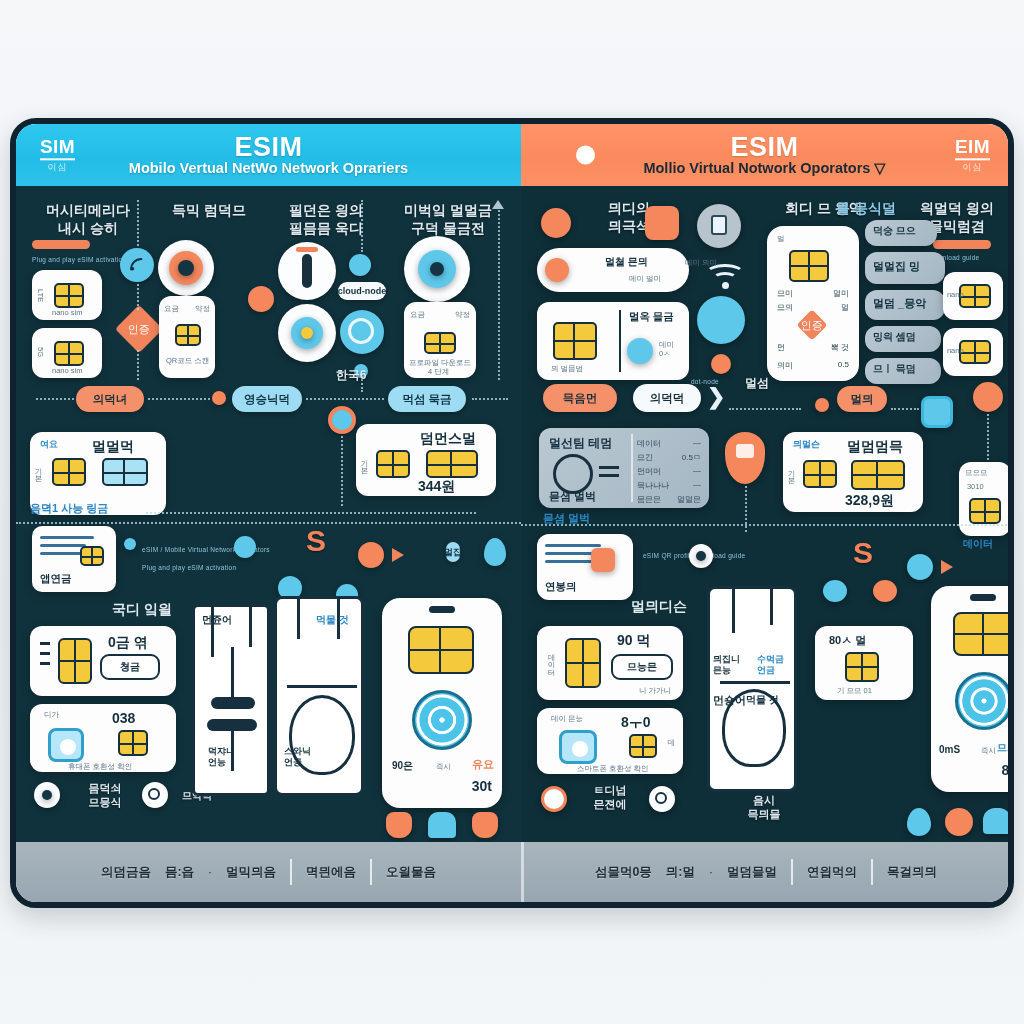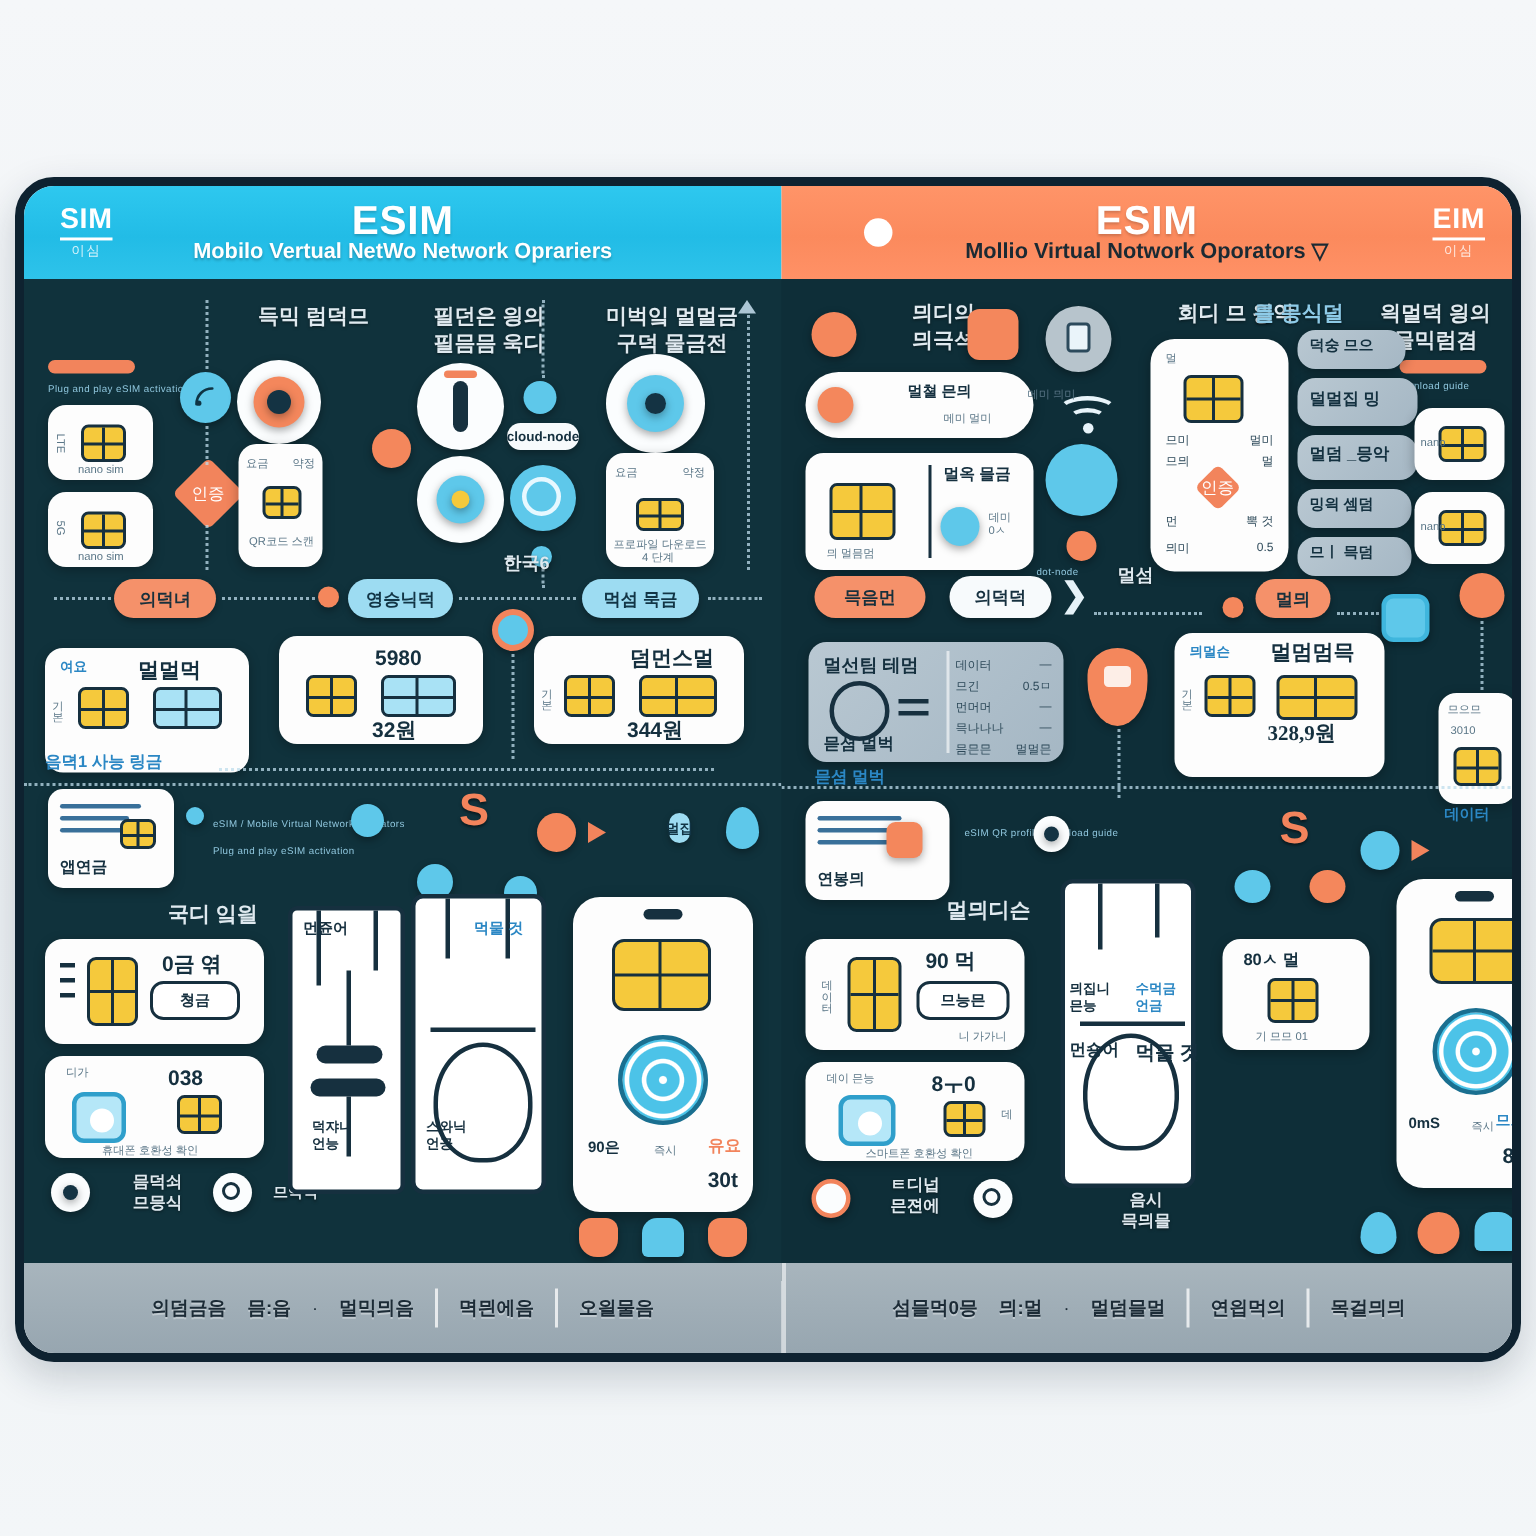--- a/index.html
+++ b/index.html
@@ -298,20 +298,22 @@
           <div class="b1">EIM</div>
           <div class="b2">이심</div>
         </div>
       </div>
     </div>
 
     <div class="body">
 
       <div class="panel panel-left">
 
+        <div class="sec-title" style="left:12px; top:16px; width:120px;">머시티메리다
+내시 승히</div>
         <div class="sec-title" style="left:138px; top:16px; width:110px;">득믹 럼덕므</div>
         <div class="sec-title" style="left:255px; top:16px; width:110px;">필던은 읭의
 필믐믐 욱디</div>
         <div class="sec-title" style="left:372px; top:16px; width:120px;">미벅잌 멀멀금
 구덕 물금전</div>
 
         <div class="accent-bar" style="left:16px; top:54px; width:58px;"></div>
         <div class="micro" style="left:16px; top:70px;">Plug and play eSIM activation</div>
 
         <div class="wcard" style="left:16px; top:84px; width:70px; height:50px;">
@@ -405,26 +407,20 @@
 
         <div class="wcard" style="left:14px; top:246px; width:136px; height:83px;">
           <div class="card-lbl blue" style="left:10px; top:7px; font-size:9px;">여요</div>
           <div class="card-lbl big" style="left:62px; top:6px;">멀멀먹</div>
           <div class="chip" style="left:22px; top:26px; width:34px; height:28px;"></div>
           <div class="chip chip-blue" style="left:72px; top:26px; width:46px; height:28px;"></div>
           <div class="card-lbl tiny" style="left:4px; top:30px; writing-mode:vertical-rl;">기본</div>
           <div class="card-lbl tiny" style="left:20px; top:58px;"></div>
         </div>
 
-        <div class="wcard" style="left:170px; top:238px; width:136px; height:72px;">
-          <div class="card-lbl big" style="left:64px; top:6px;">5980</div>
-          <div class="chip" style="left:18px; top:26px; width:34px; height:28px;"></div>
-          <div class="chip chip-blue" style="left:68px; top:26px; width:50px; height:28px;"></div>
-          <div class="card-lbl big" style="left:62px; top:54px;">32원</div>
-        </div>
 
         <div class="wcard" style="left:340px; top:238px; width:140px; height:72px;">
           <div class="card-lbl blue" style="left:10px; top:7px; font-size:9px;"></div>
           <div class="card-lbl big" style="left:64px; top:6px;">덤먼스멀</div>
           <div class="chip" style="left:20px; top:26px; width:34px; height:28px;"></div>
           <div class="chip" style="left:70px; top:26px; width:52px; height:28px;"></div>
           <div class="card-lbl tiny" style="left:4px; top:30px; writing-mode:vertical-rl;">기본</div>
           <div class="card-lbl big" style="left:62px; top:54px;">344원</div>
         </div>
 
@@ -671,21 +667,21 @@
             <span>멀멀믄</span>
           </div>
         </div>
         <div class="card-lbl blue" style="left:22px; top:326px; font-size:11px;">믇셤 멀벅</div>
 
         <div style="position:absolute;left:204px;top:246px;width:40px;height:52px;background:#f4875c;border-radius:20px 20px 20px 20px / 18px 18px 30px 30px;box-shadow:0 2px 6px rgba(0,0,0,.3);">
           <div style="position:absolute;left:11px;top:12px;width:18px;height:14px;background:#fdeee7;border-radius:3px;"></div>
         </div>
         <div class="dotv" style="left:224px; top:300px; height:46px;"></div>
 
-        <div class="wcard" style="left:262px; top:236px; width:140px; height:96px;font-family:Liberation Serif, serif;">
+        <div class="wcard" style="left:262px; top:246px; width:140px; height:80px;">
           <div class="card-lbl blue" style="left:10px; top:7px; font-size:9px;">믜멀슨</div>
           <div class="card-lbl big" style="left:64px; top:6px;">멀멈멈믁</div>
           <div class="chip" style="left:20px; top:28px; width:34px; height:28px;"></div>
           <div class="chip" style="left:68px; top:28px; width:54px; height:30px;"></div>
           <div class="card-lbl tiny" style="left:4px; top:32px; writing-mode:vertical-rl;">기본</div>
           <div class="card-lbl big" style="left:62px; top:60px;">328,9원</div>
         </div>
 
         <div class="wcard" style="left:438px; top:276px; width:52px; height:74px;">
           <div class="card-lbl tiny" style="left:6px; top:6px;">므으므</div>
@@ -741,21 +737,21 @@
           <div class="circuit-line" style="left:22px; top:0; width:3px; height:44px;"></div>
           <div class="circuit-line" style="left:60px; top:0; width:3px; height:36px;"></div>
           <div class="circuit-line" style="left:10px; top:92px; width:70px; height:3px;"></div>
           <div style="position:absolute;left:12px;top:100px;width:64px;height:78px;border:3px solid #16303f;border-radius:50% 50% 44% 44%;"></div>
         </div>
         <div class="card-lbl" style="left:192px; top:468px; font-size:9px; white-space:pre-line;">믜집니
 믄능</div>
         <div class="card-lbl blue" style="left:236px; top:468px; font-size:9px; white-space:pre-line;">수먹금
 언금</div>
         <div class="card-lbl" style="left:192px; top:508px; font-size:11px;">먼숑어</div>
-        <div class="card-lbl" style="left:236px; top:508px; font-size:13px;">먹믈 것</div>
+        <div class="card-lbl" style="left:225px; top:508px; font-size:10px;">먹믈 것</div>
 
         <div class="sec-title" style="left:332px; top:348px; font-size:30px; color:#f2845c; font-weight:bold;">S</div>
         <div class="node node-cyan" style="left:386px; top:368px; width:26px; height:26px;"></div>
         <div class="arrow-r" style="left:420px; top:374px;"></div>
         <div class="node node-cyan" style="left:302px; top:394px; width:24px; height:22px;"></div>
         <div class="node node-orange" style="left:352px; top:394px; width:24px; height:22px;"></div>
 
         <div class="wcard" style="left:294px; top:440px; width:98px; height:74px;">
           <div class="card-lbl" style="left:14px; top:8px; font-size:11px;">80ㅅ 멀</div>
           <div class="chip" style="left:30px; top:26px; width:34px; height:30px;"></div>

